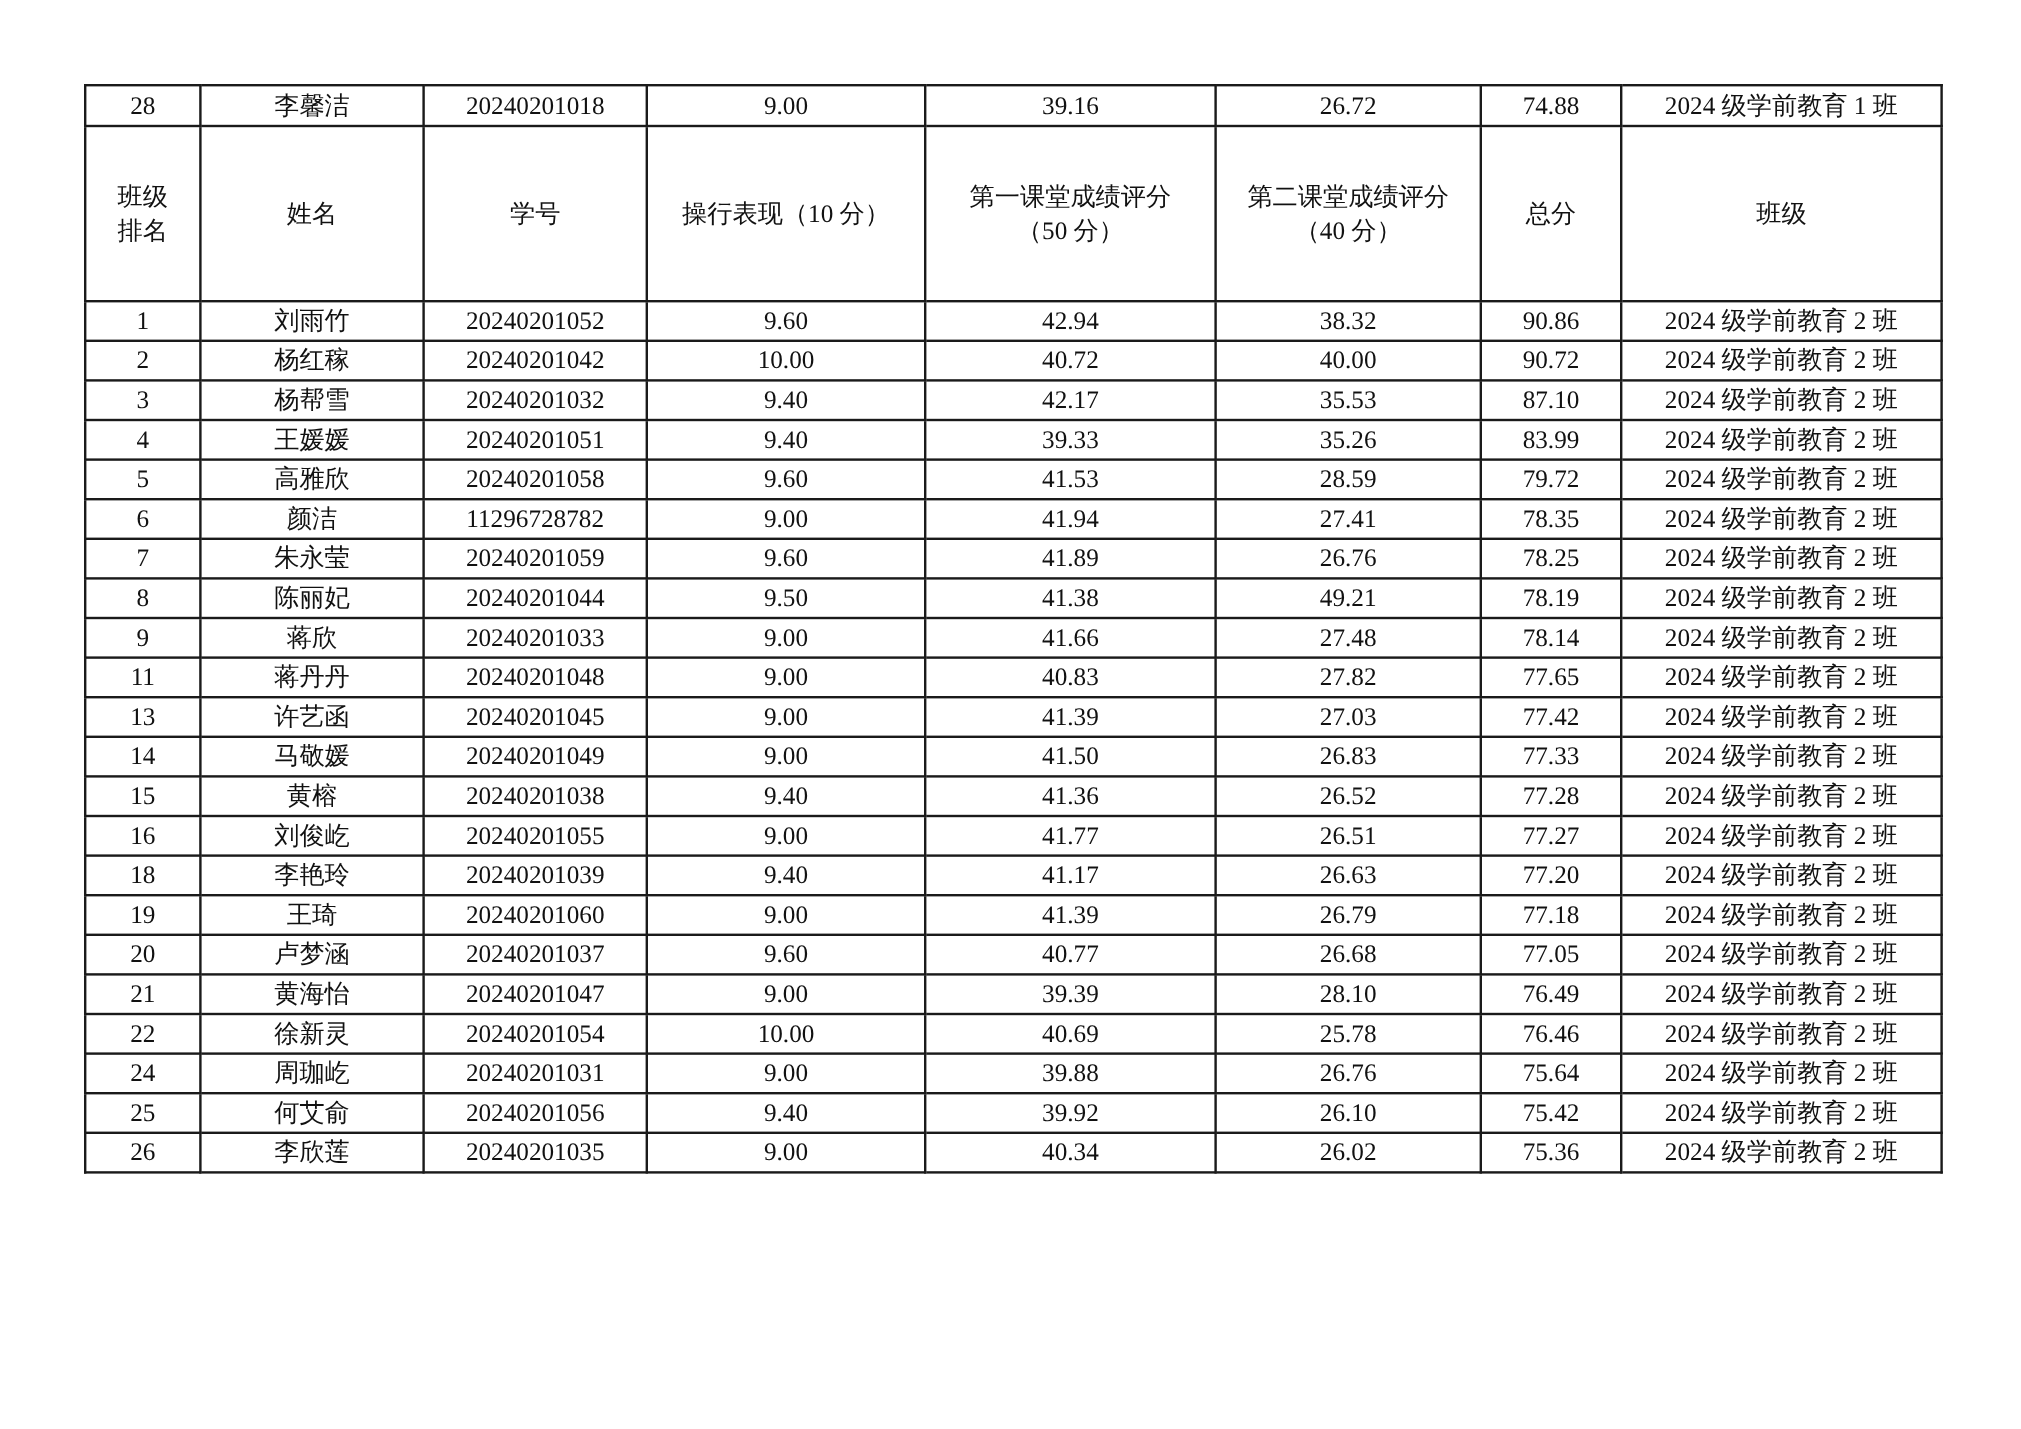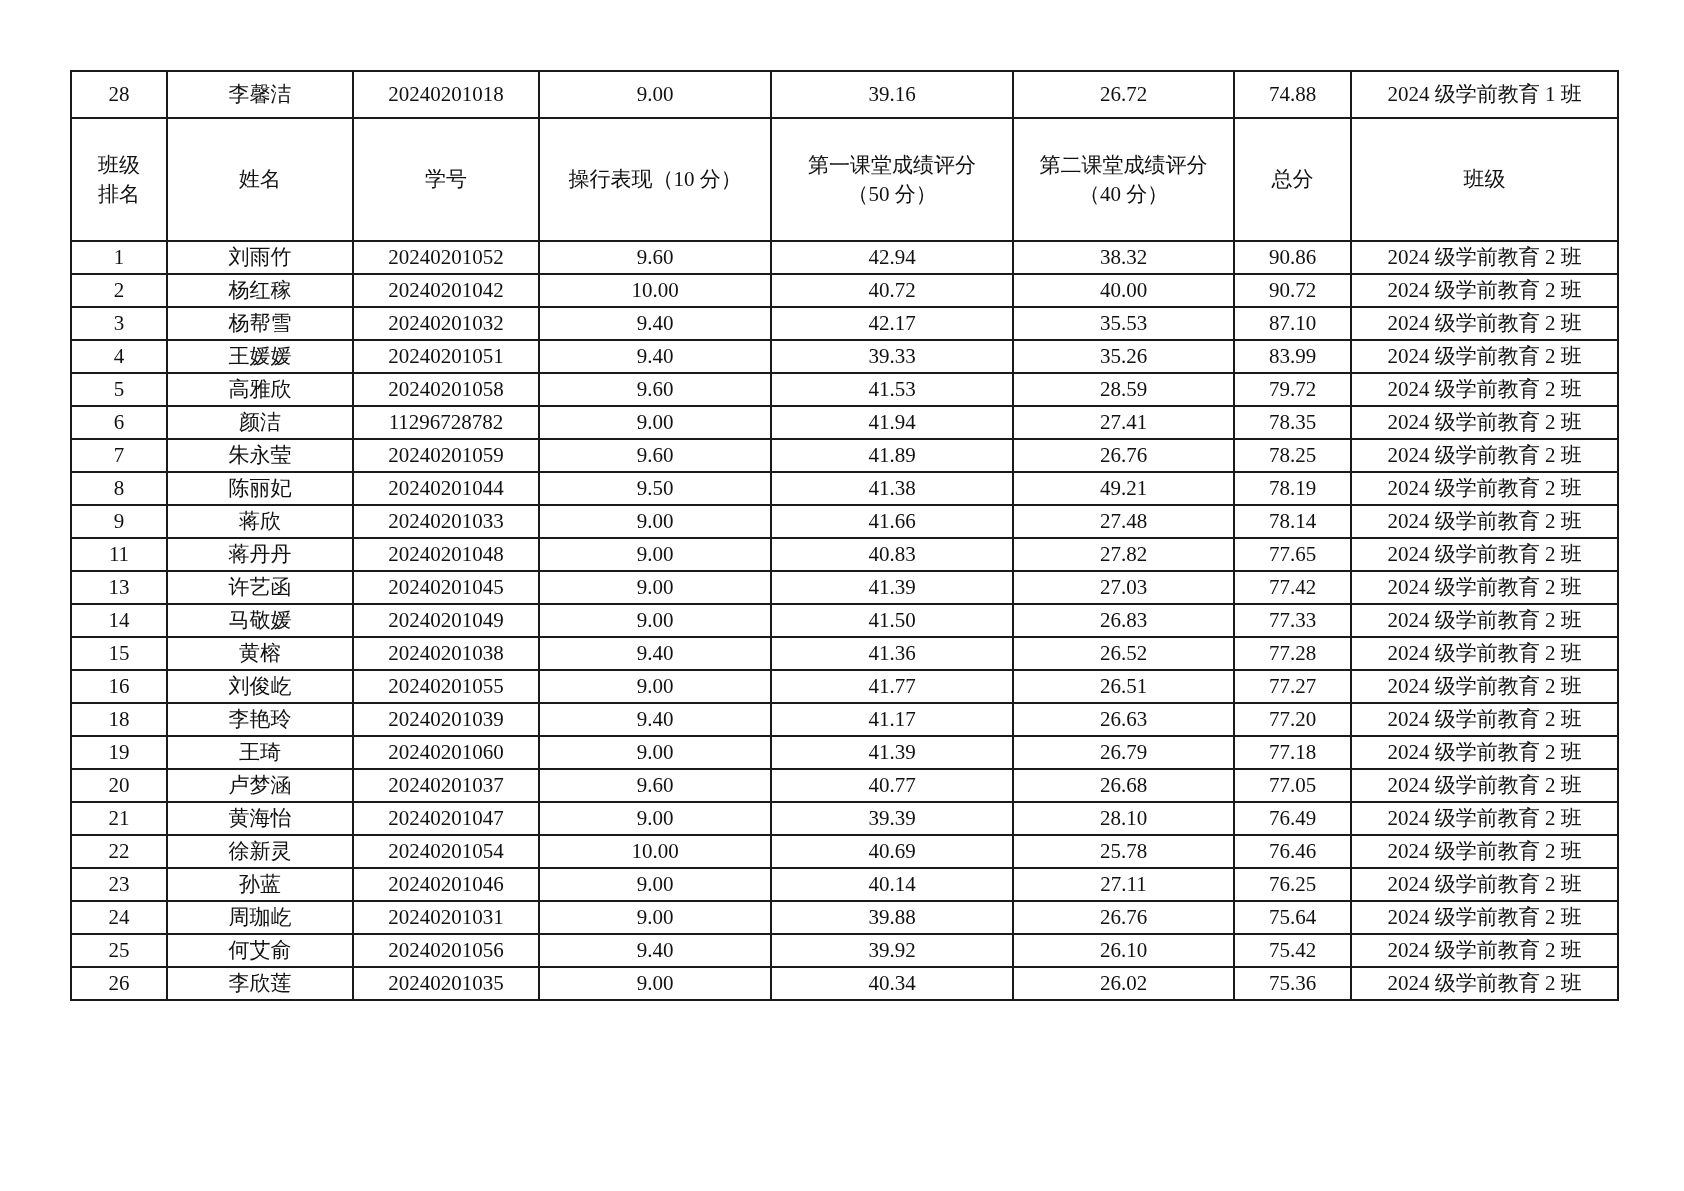--- a/index.html
+++ b/index.html
@@ -18,22 +18,22 @@
   table.grade-table{
     position:absolute;left:70px;top:70px;width:1547px;
     border-collapse:collapse;table-layout:fixed;
   }
   .grade-table td,.grade-table th{
     border:2px solid var(--border);
     text-align:center;vertical-align:middle;
     font-weight:normal;font-size:21px;line-height:1.35;
     padding:0 4px;white-space:pre-line;overflow:hidden;
   }
-  tr.carryover{height:47px;margin-left:44px;}
-  tr.header{height:123px;}
+  tr.carryover{height:34px;margin-left:44px;}
+  tr.header{height:146px;}
   tr.data{height:33px;}
 </style>
 </head>
 <body>
 
 <div class="page">
   <table class="grade-table">
     <colgroup>
       <col style="width:96px">
       <col style="width:186px">
@@ -252,30 +252,20 @@
           <td>22</td>
           <td>徐新灵</td>
           <td>20240201054</td>
           <td>10.00</td>
           <td>40.69</td>
           <td>25.78</td>
           <td>76.46</td>
           <td>2024 级学前教育 2 班</td>
         </tr>
         <tr class="data">
-          <td>23</td>
-          <td>孙蓝</td>
-          <td>20240201046</td>
-          <td>9.00</td>
-          <td>40.14</td>
-          <td>27.11</td>
-          <td>76.25</td>
-          <td>2024 级学前教育 2 班</td>
-        </tr>
-        <tr class="data">
           <td>24</td>
           <td>周珈屹</td>
           <td>20240201031</td>
           <td>9.00</td>
           <td>39.88</td>
           <td>26.76</td>
           <td>75.64</td>
           <td>2024 级学前教育 2 班</td>
         </tr>
         <tr class="data">

